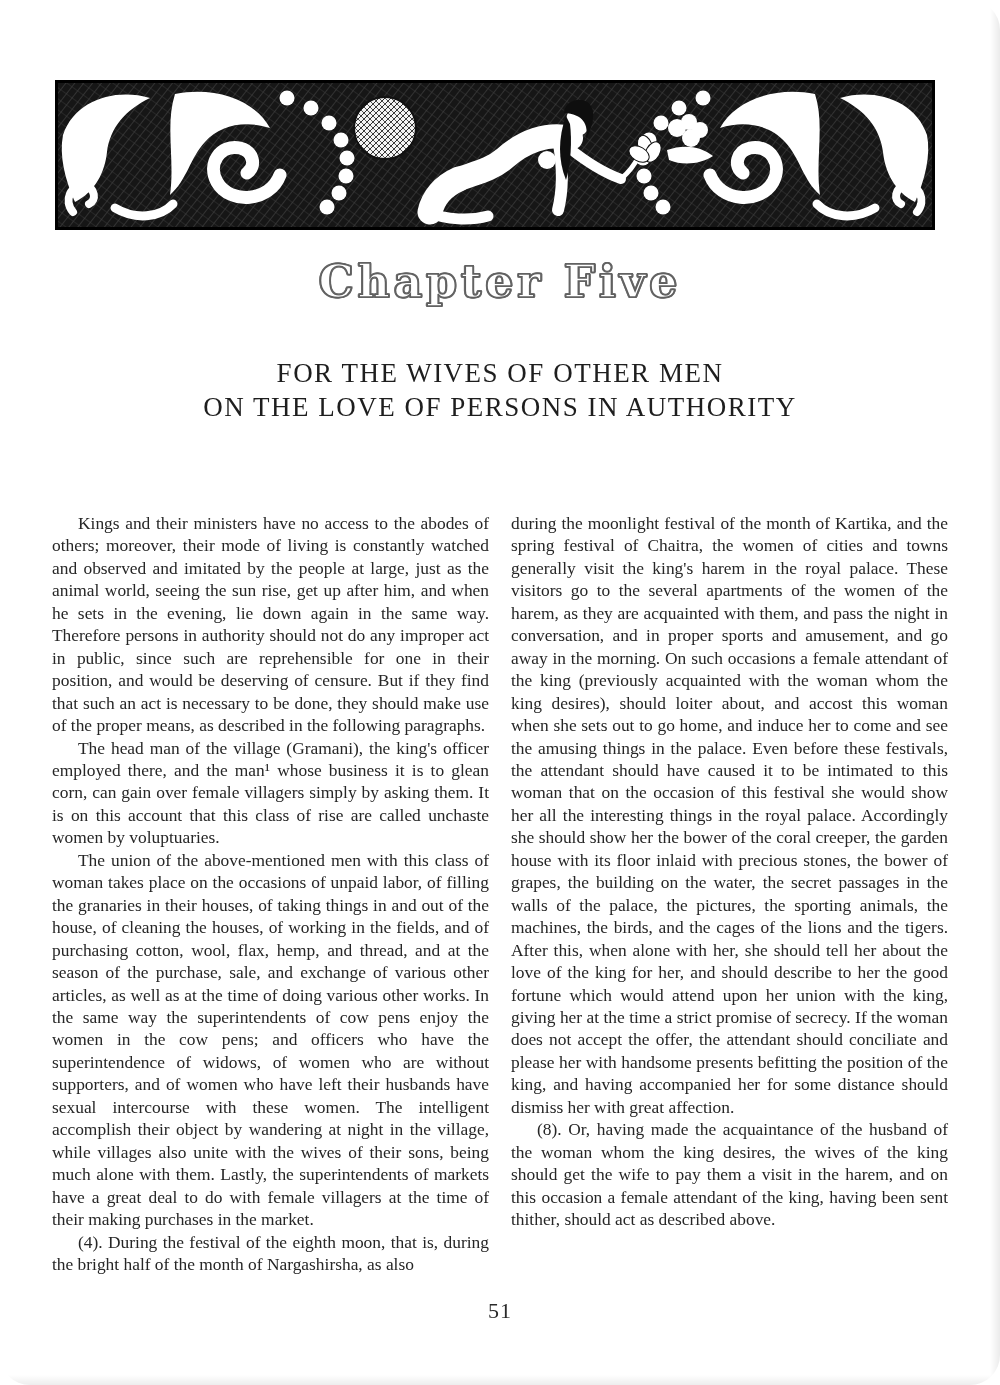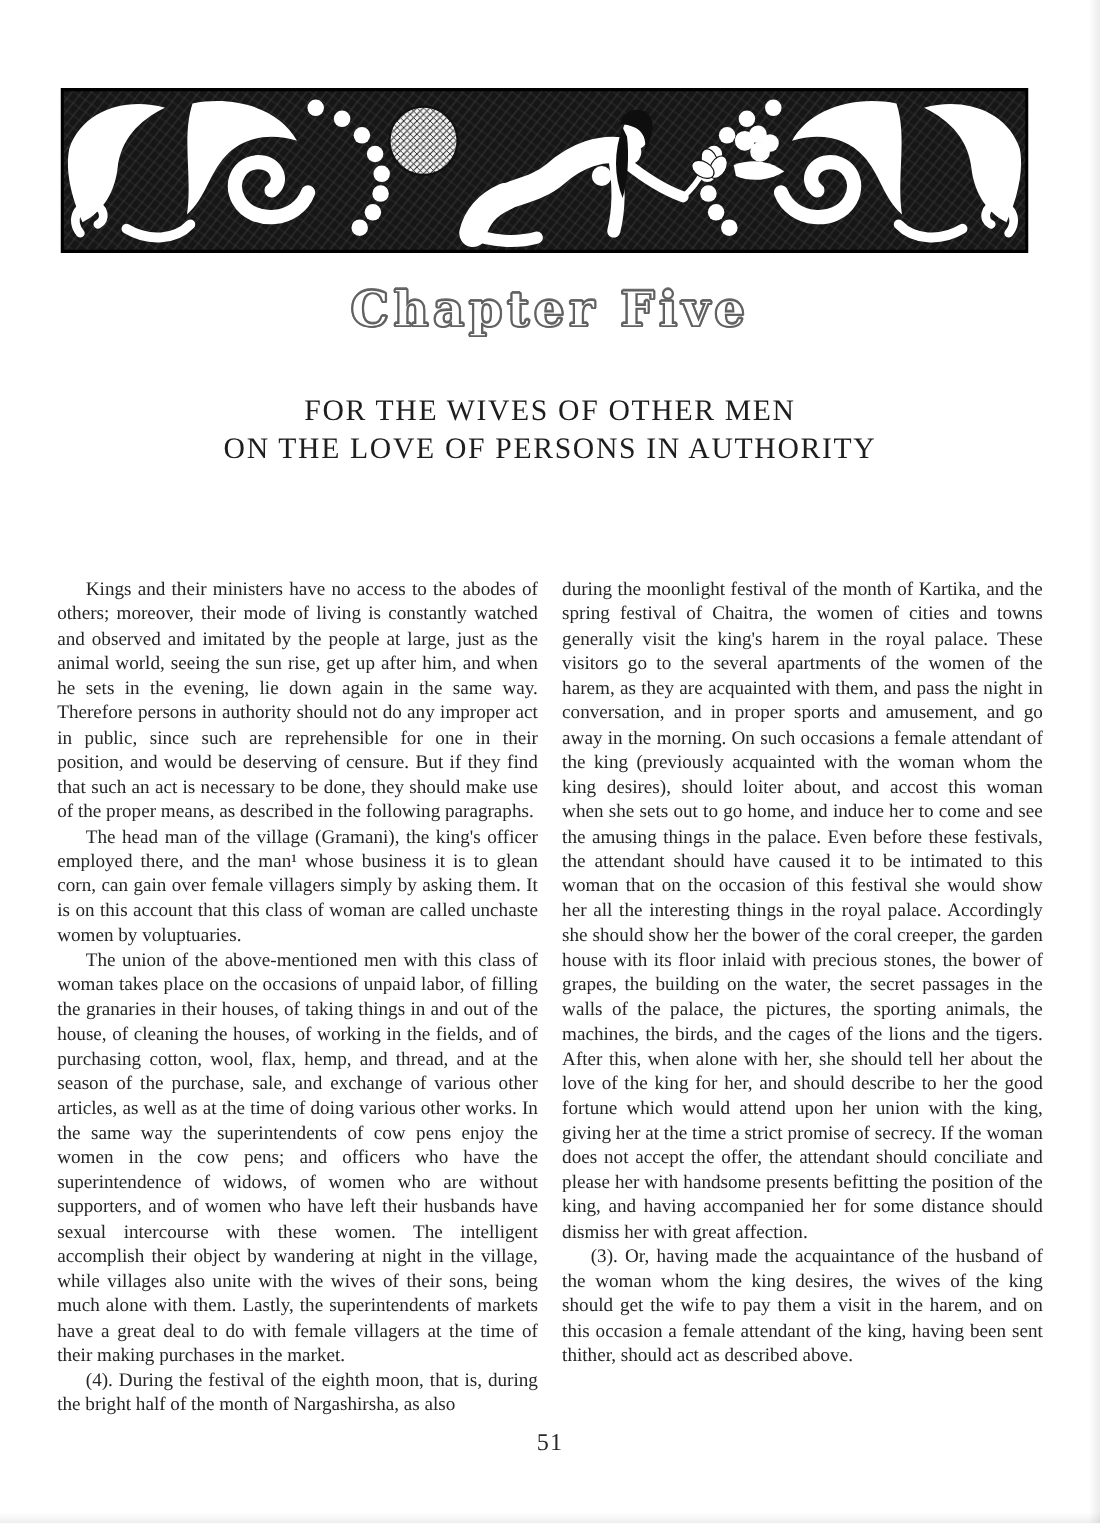--- a/index.html
+++ b/index.html
@@ -2,20 +2,21 @@
 <html><head>
 <meta charset="utf-8">
 <style>
   html,body{margin:0;padding:0;background:#ffffff;}
   .page{
     position:relative;
     width:1000px;height:1385px;
     background:#ffffff;
     overflow:hidden;
     font-family:"Liberation Serif","DejaVu Serif",serif;
+    border-radius:30px;
   }
   
   .band{
     position:absolute;left:55px;top:80px;width:880px;height:150px;
   }
   .band svg{display:block;width:100%;height:100%;}
   
   .chapter-label{
     position:absolute;left:0;top:256px;width:1000px;
     text-align:center;
@@ -36,21 +37,21 @@
     position:absolute;left:0;top:356px;width:1000px;
     text-align:center;
     font-size:27px;
     line-height:34px;
     letter-spacing:1.5px;
     color:#1e1e1e;
     font-weight:400;
   }
   
   .columns{
-    position:absolute;left:52px;top:524px;width:896px;
+    position:absolute;left:52px;top:512px;width:896px;
     display:flex;gap:22px;
   }
   .col{width:437px;}
   .col p{
     margin:0;
     font-size:17.4px;
     line-height:22.45px;
     color:#262626;
     text-align:justify;
   }
@@ -147,27 +148,27 @@
   <div class="chapter-label">Chapter Five</div>
 
   <div class="title">
     <div>FOR THE WIVES OF OTHER MEN</div>
     <div>ON THE LOVE OF PERSONS IN AUTHORITY</div>
   </div>
 
   <div class="columns">
     <div class="col">
       <p class="indent">Kings and their ministers have no access to the abodes of others; moreover, their mode of living is constantly watched and observed and imitated by the people at large, just as the animal world, seeing the sun rise, get up after him, and when he sets in the evening, lie down again in the same way. Therefore persons in authority should not do any improper act in public, since such are reprehensible for one in their position, and would be deserving of censure. But if they find that such an act is necessary to be done, they should make use of the proper means, as described in the following paragraphs.</p>
-      <p class="indent">The head man of the village (Gramani), the king's officer employed there, and the man¹ whose business it is to glean corn, can gain over female villagers simply by asking them. It is on this account that this class of woman are called unchaste women by voluptuaries.</p>
+      <p class="indent">The head man of the village (Gramani), the king's officer employed there, and the man¹ whose business it is to glean corn, can gain over female villagers simply by asking them. It is on this account that this class of rise are called unchaste women by voluptuaries.</p>
       <p class="indent">The union of the above-mentioned men with this class of woman takes place on the occasions of unpaid labor, of filling the granaries in their houses, of taking things in and out of the house, of cleaning the houses, of working in the fields, and of purchasing cotton, wool, flax, hemp, and thread, and at the season of the purchase, sale, and exchange of various other articles, as well as at the time of doing various other works. In the same way the superintendents of cow pens enjoy the women in the cow pens; and officers who have the superintendence of widows, of women who are without supporters, and of women who have left their husbands have sexual intercourse with these women. The intelligent accomplish their object by wandering at night in the village, while villages also unite with the wives of their sons, being much alone with them. Lastly, the superintendents of markets have a great deal to do with female villagers at the time of their making purchases in the market.</p>
       <p class="indent">(4). During the festival of the eighth moon, that is, during the bright half of the month of Nargashirsha, as also</p>
     </div>
     <div class="col">
       <p>during the moonlight festival of the month of Kartika, and the spring festival of Chaitra, the women of cities and towns generally visit the king's harem in the royal palace. These visitors go to the several apartments of the women of the harem, as they are acquainted with them, and pass the night in conversation, and in proper sports and amusement, and go away in the morning. On such occasions a female attendant of the king (previously acquainted with the woman whom the king desires), should loiter about, and accost this woman when she sets out to go home, and induce her to come and see the amusing things in the palace. Even before these festivals, the attendant should have caused it to be intimated to this woman that on the occasion of this festival she would show her all the interesting things in the royal palace. Accordingly she should show her the bower of the coral creeper, the garden house with its floor inlaid with precious stones, the bower of grapes, the building on the water, the secret passages in the walls of the palace, the pictures, the sporting animals, the machines, the birds, and the cages of the lions and the tigers. After this, when alone with her, she should tell her about the love of the king for her, and should describe to her the good fortune which would attend upon her union with the king, giving her at the time a strict promise of secrecy. If the woman does not accept the offer, the attendant should conciliate and please her with handsome presents befitting the position of the king, and having accompanied her for some distance should dismiss her with great affection.</p>
-      <p class="indent">(3). Or, having made the acquaintance of the husband of the woman whom the king desires, the wives of the king should get the wife to pay them a visit in the harem, and on this occasion a female attendant of the king, having been sent thither, should act as described above.</p>
+      <p class="indent">(8). Or, having made the acquaintance of the husband of the woman whom the king desires, the wives of the king should get the wife to pay them a visit in the harem, and on this occasion a female attendant of the king, having been sent thither, should act as described above.</p>
     </div>
   </div>
 
   <div class="pageno">51</div>
 
   <div class="edge-right"></div>
   <div class="edge-bottom"></div>
 </div>
 
 </body></html>

